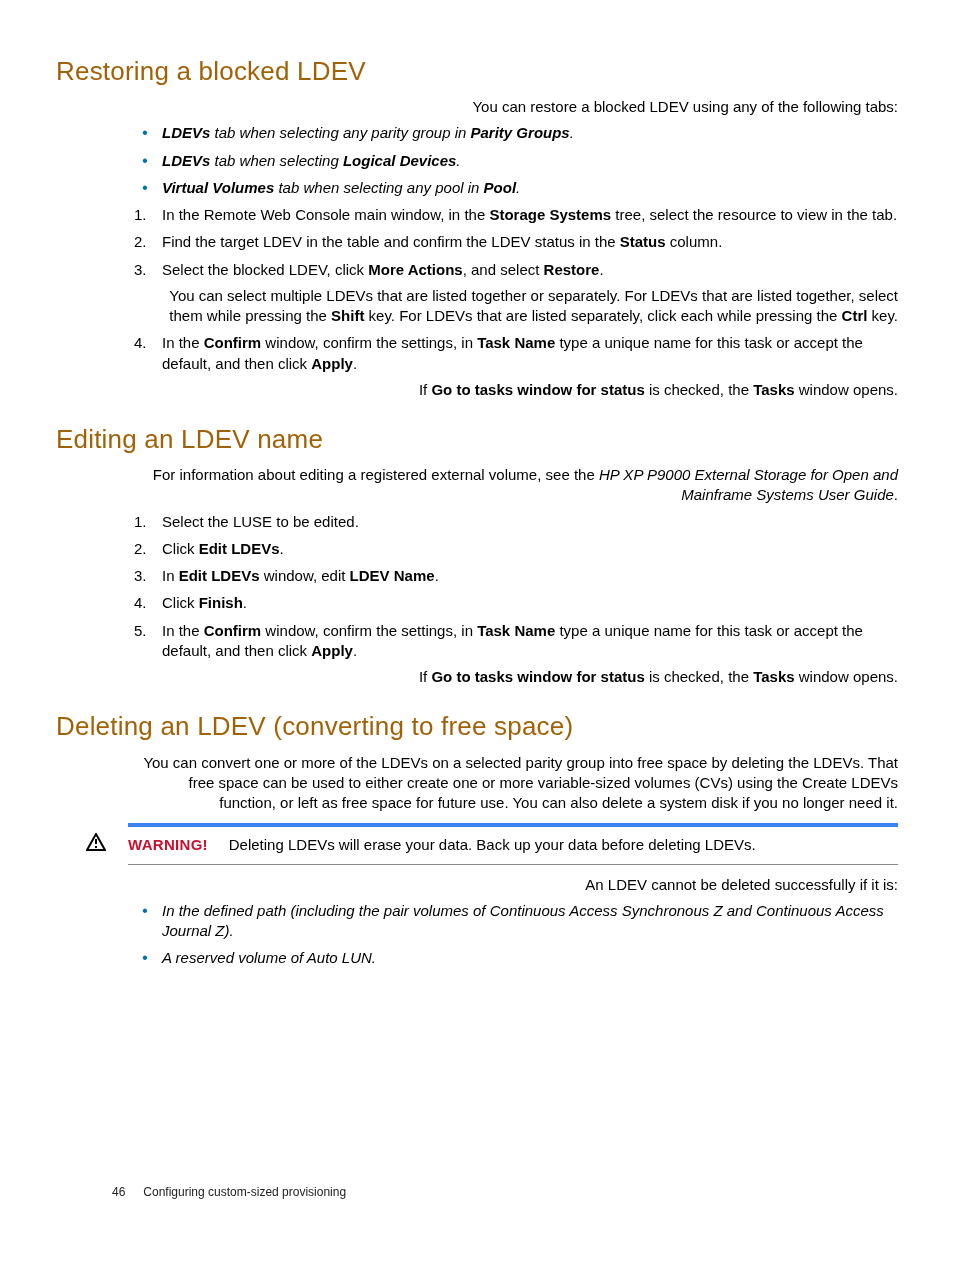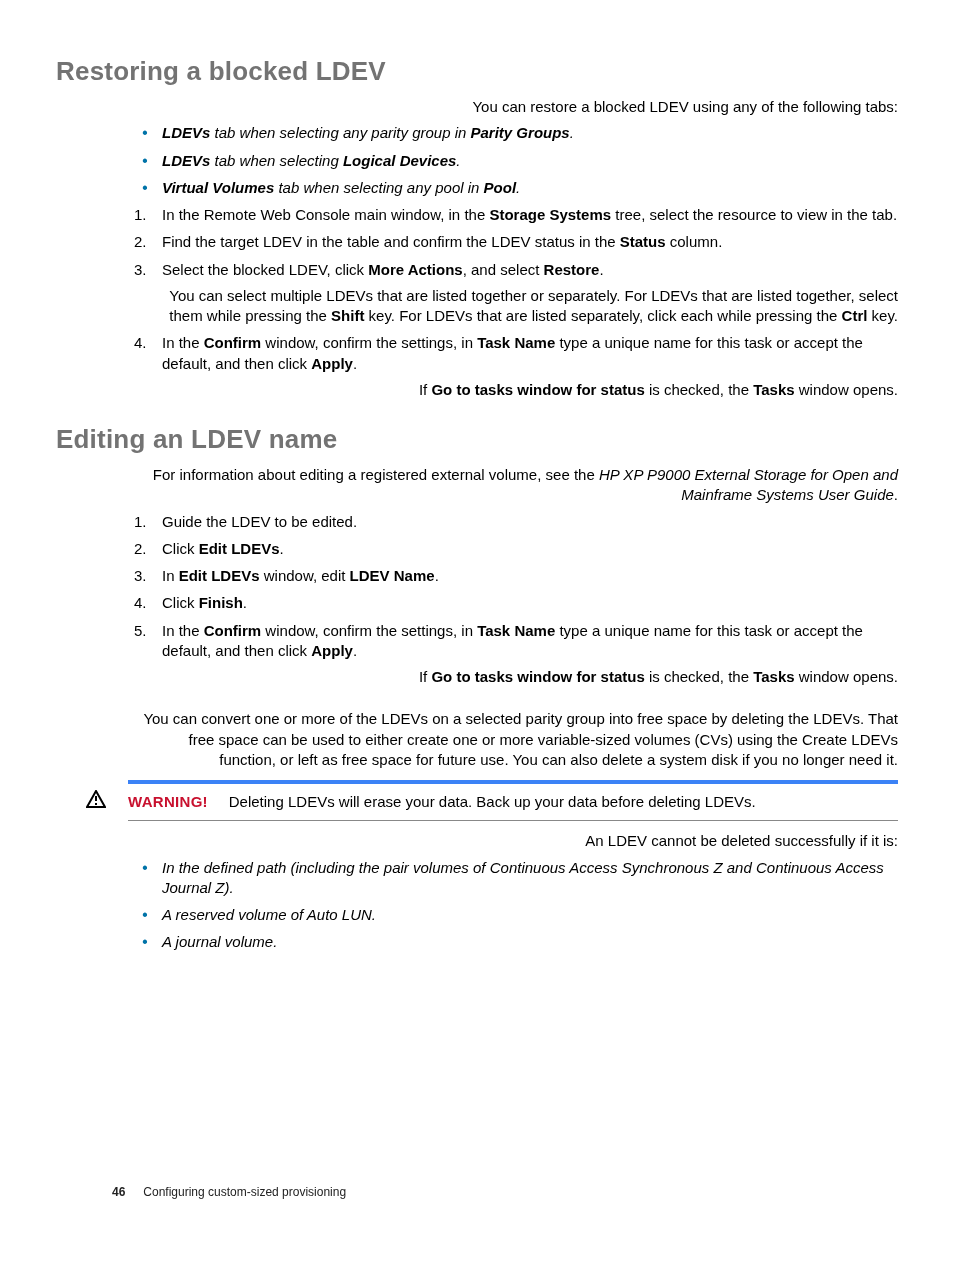--- a/index.html
+++ b/index.html
@@ -7,23 +7,23 @@
     font-family: Arial, Helvetica, sans-serif;
     font-size: 15px;
     color: #000;
     background: #fff;
     width: 954px;
     padding: 54px 56px 40px 56px;
     line-height: 1.35;
   }
   h2 {
     font-family: Arial, Helvetica, sans-serif;
-    font-weight: 700;
+    font-weight: 400;
     font-size: 26px;
-    color: #737373;
+    color: #a16207;
     margin-bottom: 8px;
     letter-spacing: 0.2px;
   }
   .body-block { margin-left: 72px; margin-bottom: 22px; }
   p { margin-bottom: 6px; text-align: right; }
   ul.bullets { list-style: none; padding-left: 0; margin: 4px 0 4px 0; }
   ul.bullets > li { position: relative; padding-left: 34px; margin-bottom: 7px; font-style: italic; }
   ul.bullets > li::before {
     content: "•"; position: absolute; left: 14px; top: 0;
     color: #0073a8; font-size: 16px; line-height: 1.2;
@@ -57,21 +57,21 @@
     font-size: 18px; font-weight: 700;
   }
   .warning-label { color: #c8102e; font-weight: 700; letter-spacing: 0.3px; }
   .footer {
     position: absolute;
     left: 56px;
     bottom: 34px;
     font-size: 12px;
     color: #222;
   }
-  .footer .pageno { display: inline-block; width: 28px; font-weight: bold; }
+  .footer .pageno { display: inline-block; width: 28px; }
   .page { position: relative; min-height: 1180px; }
 </style>
 </head>
 <body>
 <div class="page">
 
 <h2>Restoring a blocked LDEV</h2>
 <div class="body-block">
   <p>You can restore a blocked LDEV using any of the following tabs:</p>
 
@@ -108,39 +108,40 @@
     </li>
   </ol>
 </div>
 
 <h2>Editing an LDEV name</h2>
 <div class="body-block">
   <p>
     <span>For information about editing a registered external volume, see the </span><span class="italic">HP XP P9000 External Storage for Open and Mainframe Systems User Guide</span><span>.</span>
   </p>
   <ol class="steps">
-    <li>Guide the LDEV to be edited.</li>
+    <li>Select the LUSE to be edited.</li>
     <li>
       <span>Click </span><span class="bold">Edit LDEVs</span><span>.</span>
     </li>
     <li>
       <span>In </span><span class="bold">Edit LDEVs</span><span> window, edit </span><span class="bold">LDEV Name</span><span>.</span>
     </li>
     <li>
       <span>Click </span><span class="bold">Finish</span><span>.</span>
     </li>
     <li>
       <span>In the </span><span class="bold">Confirm</span><span> window, confirm the settings, in </span><span class="bold">Task Name</span><span> type a unique name for this task or accept the default, and then click </span><span class="bold">Apply</span><span>.</span>
       <p class="continuation">
         <span>If </span><span class="bold">Go to tasks window for status</span><span> is checked, the </span><span class="bold">Tasks</span><span> window opens.</span>
       </p>
     </li>
   </ol>
 </div>
 
+<h2>Deleting an LDEV (converting to free space)</h2>
 <div class="body-block" style="margin-bottom:8px;">
   <p>You can convert one or more of the LDEVs on a selected parity group into free space by deleting the LDEVs. That free space can be used to either create one or more variable-sized volumes (CVs) using the Create LDEVs function, or left as free space for future use. You can also delete a system disk if you no longer need it.</p>
 </div>
 
 <div class="warning-box">
   <span class="warning-icon">
     <svg width="20" height="18" viewBox="0 0 20 18">
           <path d="M10 1 L19 17 L1 17 Z" fill="none" stroke="#000" stroke-width="2"></path>
           <rect x="9" y="6" width="2" height="5" fill="#000"></rect>
           <rect x="9" y="13" width="2" height="2" fill="#000"></rect>
@@ -149,21 +150,20 @@
   <span class="warning-label">WARNING!</span>
   <span>&nbsp;&nbsp;&nbsp;</span>
   <span>Deleting LDEVs will erase your data. Back up your data before deleting LDEVs.</span>
 </div>
 
 <div class="body-block">
   <p>An LDEV cannot be deleted successfully if it is:</p>
   <ul class="bullets">
     <li>In the defined path (including the pair volumes of Continuous Access Synchronous Z and Continuous Access Journal Z).</li>
     <li>A reserved volume of Auto LUN.</li>
-    <li>A journal volume.</li>
   </ul>
 </div>
 
 <div class="footer">
   <span class="pageno">46</span>
   <span>Configuring custom-sized provisioning</span>
 </div>
 
 </div>
 

